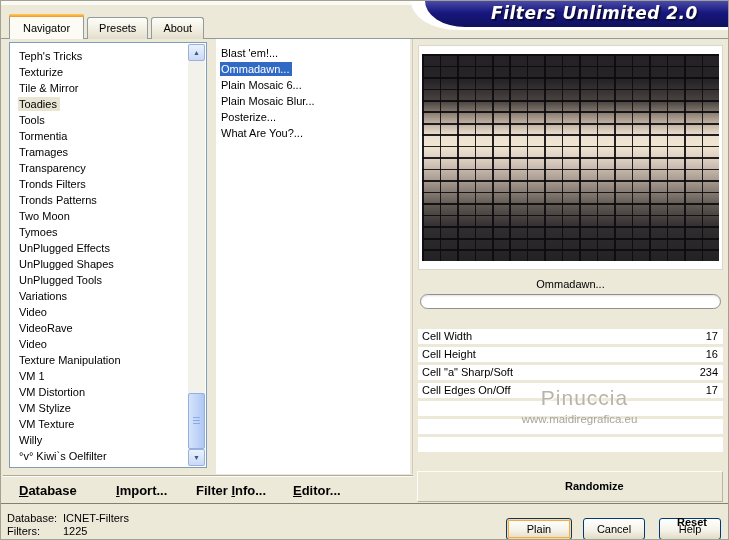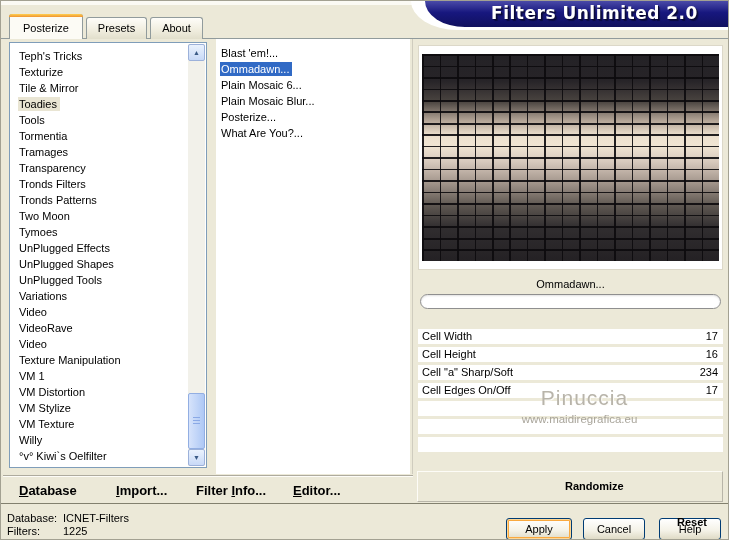--- a/index.html
+++ b/index.html
@@ -6,21 +6,21 @@
   html,body { width:729px; height:540px; }
   body { font-family:"Liberation Sans", sans-serif; }
   #dialog { position:relative; width:729px; height:540px; background:var(--bg); border:1px solid #a3a192; overflow:hidden; }
 
   .topstrip { position:absolute; top:0; left:0; right:0; height:4px; background:#fbfaf4; }
 
   
   .banner-wrap { position:absolute; top:0; left:424px; width:305px; height:30px; }
   .banner-white { position:absolute; top:0; left:-14px; right:0; height:29px; background:#ffffff; border-bottom-left-radius:48px 30px; }
   .banner { position:absolute; top:0; left:0; right:0; height:26px; background:linear-gradient(to bottom,#4a4aa8 0%, var(--banner) 45%, #10105e 100%); border-bottom-left-radius:40px 26px; }
-  .banner-title { position:absolute; top:0; left:34px; right:0; height:26px; line-height:25px; text-align:center; color:#fff; font-family:"DejaVu Sans", sans-serif; font-size:17px; font-weight:bold; text-shadow:1px 1px 0 #090934, 2px 2px 1px rgba(0,0,0,.4); letter-spacing:.5px; }
+  .banner-title { position:absolute; top:0; left:34px; right:0; height:26px; line-height:25px; text-align:center; color:#fff; font-family:"DejaVu Sans", sans-serif; font-size:17px; font-weight:bold; font-style:italic; text-shadow:1px 1px 0 #090934, 2px 2px 1px rgba(0,0,0,.4); letter-spacing:.5px; }
 
   
   #tabstrip { position:absolute; top:13px; left:8px; height:25px; display:flex; align-items:flex-end; gap:3px; z-index:4; }
   .tab { height:22px; padding:0 11px; background:linear-gradient(#fefdf9,#f1eee0 55%,#e2dfcc); border:1px solid #919b9c; border-bottom:none; border-radius:3px 3px 0 0; font-size:11px; line-height:21px; position:relative; color:#000; }
   .tab.active { height:25px; background:#fcfbf5; line-height:26px; padding:0 13px; z-index:5; }
   .tab.active::before { content:""; position:absolute; top:-1px; left:-1px; right:-1px; height:3px; border-radius:3px 3px 0 0; background:linear-gradient(#ffd050,#ef9331); }
 
   
   .tabpanel { position:absolute; left:0; right:0; top:37px; height:466px; background:var(--bg); border-top:1px solid #919b9c; border-bottom:1px solid #82806e; z-index:1; }
 
@@ -101,21 +101,21 @@
 
   <div class="topstrip"></div>
 
   <div class="banner-wrap">
     <div class="banner-white"></div>
     <div class="banner"></div>
     <div class="banner-title">Filters Unlimited 2.0</div>
   </div>
 
   <div id="tabstrip">
-      <div class="tab active"><span>Posterize</span></div>
+      <div class="tab active"><span>Navigator</span></div>
       <div class="tab"><span>Presets</span></div>
       <div class="tab"><span>About</span></div>
     </div>
 
   <div class="tabpanel"></div>
 
   <div id="category-box">
     <div id="category-list">
         <div class="list-item"><span>Teph's Tricks</span></div>
         <div class="list-item"><span>Texturize</span></div>
@@ -207,18 +207,18 @@
       <span class="tool-btn"><span></span><u>I</u><span>mport...</span></span>
       <span class="tool-btn"><span>Filter </span><u>I</u><span>nfo...</span></span>
       <span class="tool-btn"><span></span><u>E</u><span>ditor...</span></span>
     </div>
 
   <div id="statusbar">
     <span id="status-db-label" class="status-text">Database:</span>
     <span id="status-db-value" class="status-text">ICNET-Filters</span>
     <span id="status-f-label" class="status-text">Filters:</span>
     <span id="status-f-value" class="status-text">1225</span>
-    <div id="apply-btn" class="xp-btn">Apply</div>
+    <div id="apply-btn" class="xp-btn">Plain</div>
     <div id="cancel-btn" class="xp-btn">Cancel</div>
     <div id="help-btn" class="xp-btn">Help</div>
   </div>
 
 </div>
 
 </body></html>

